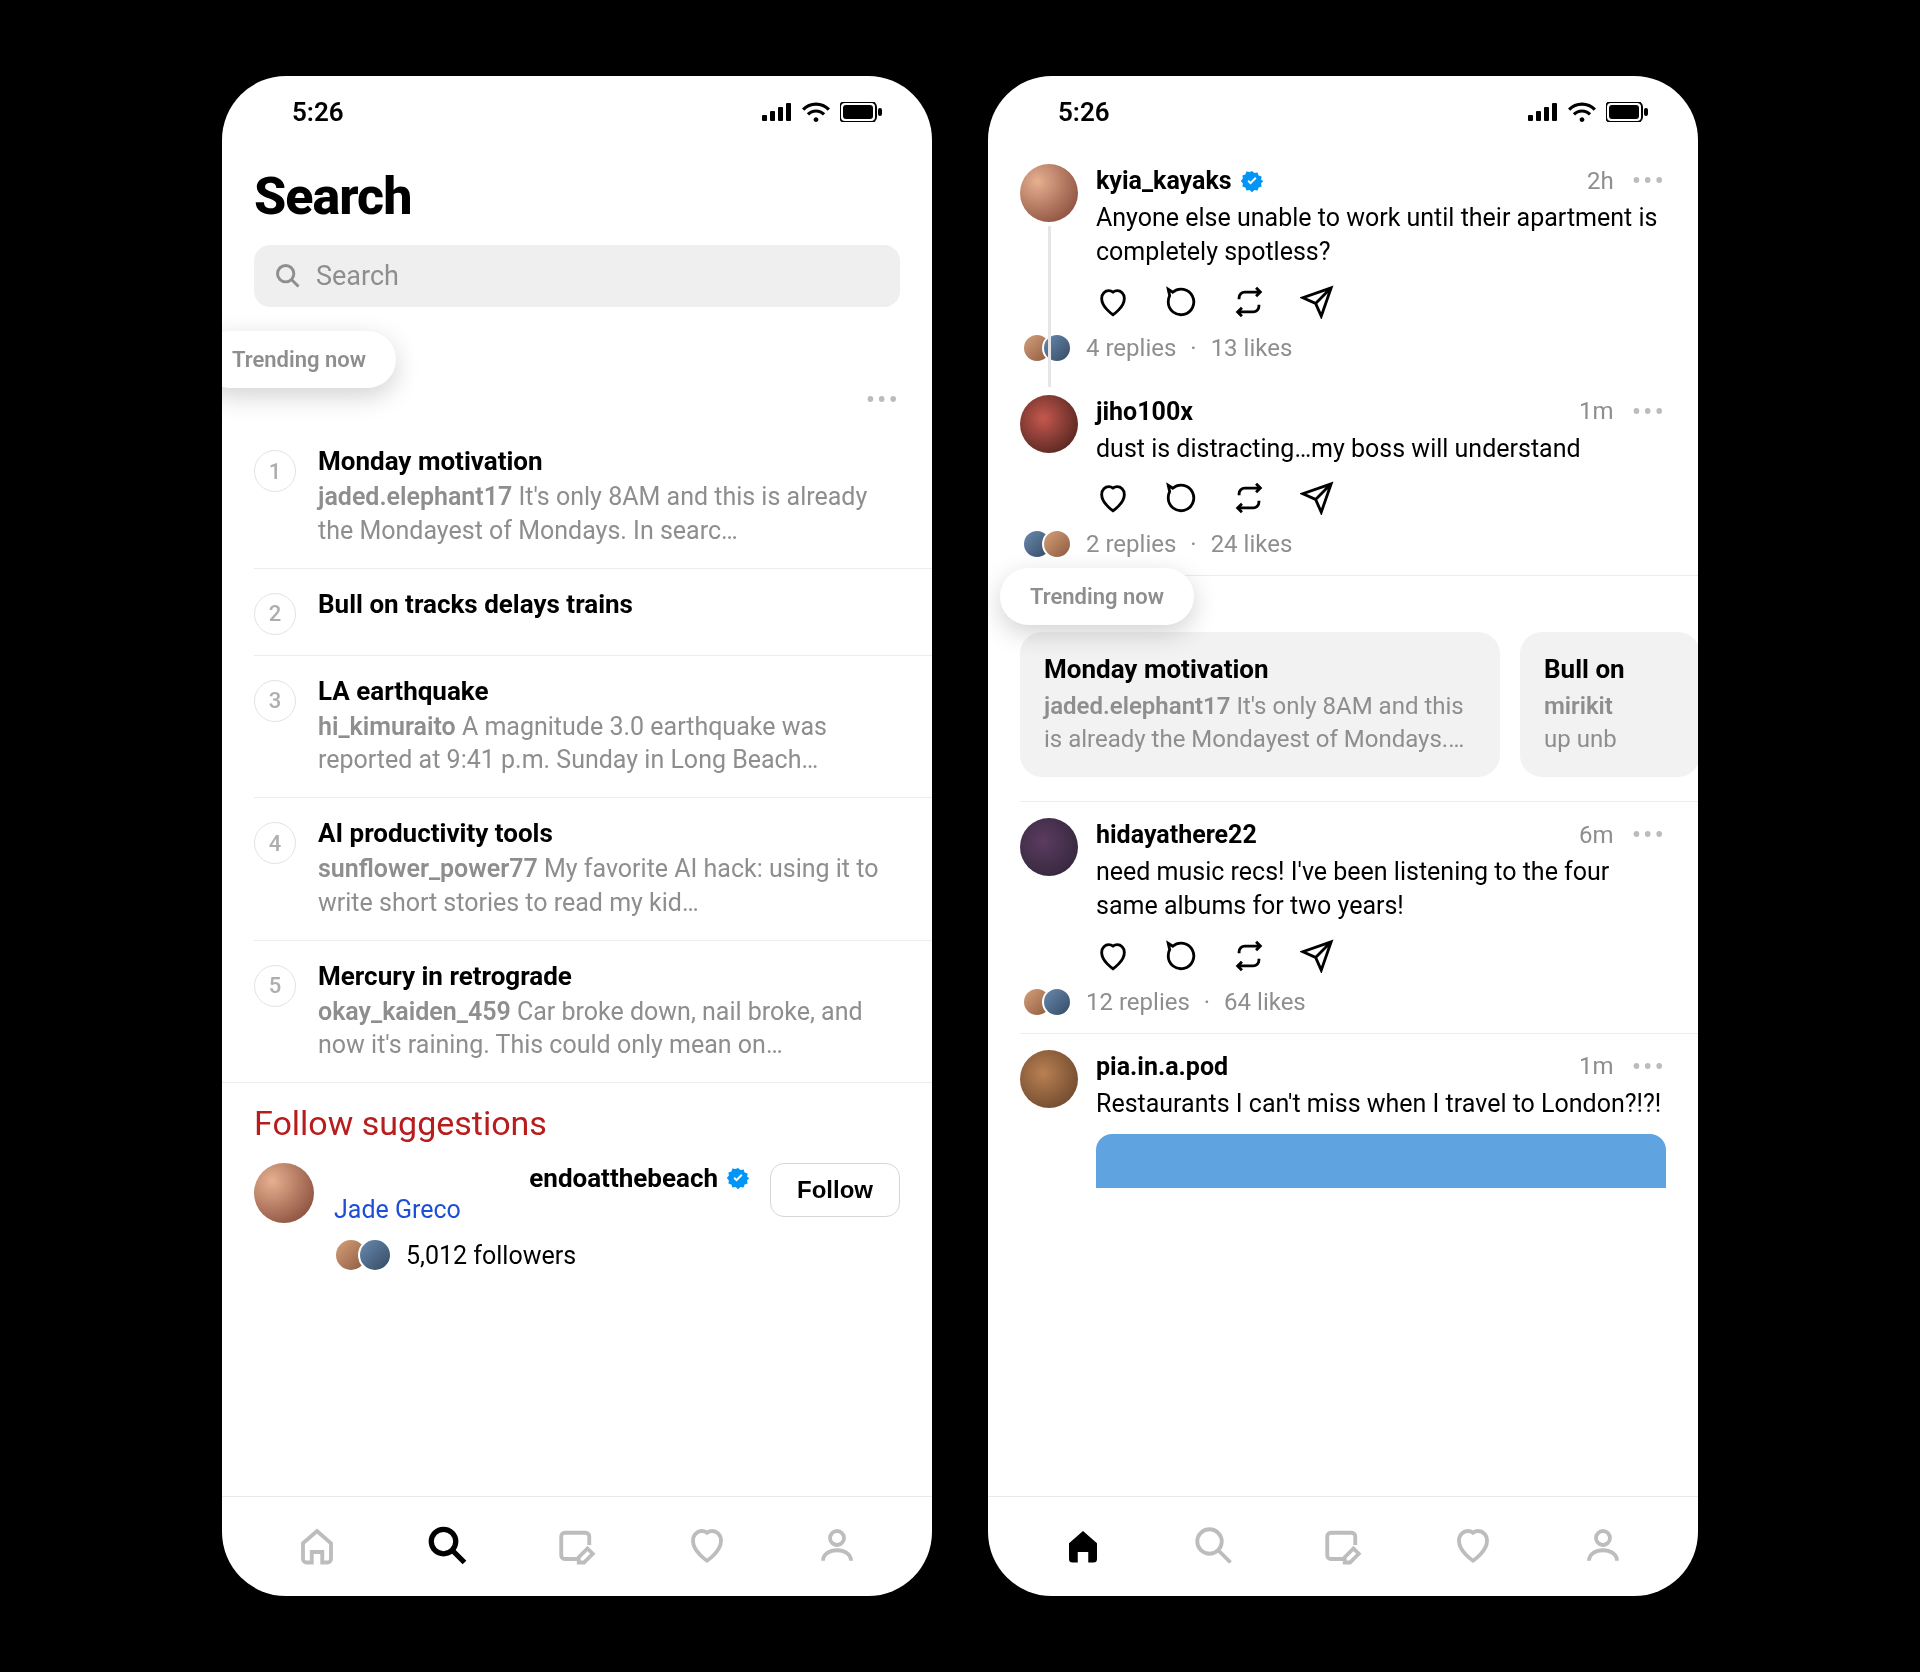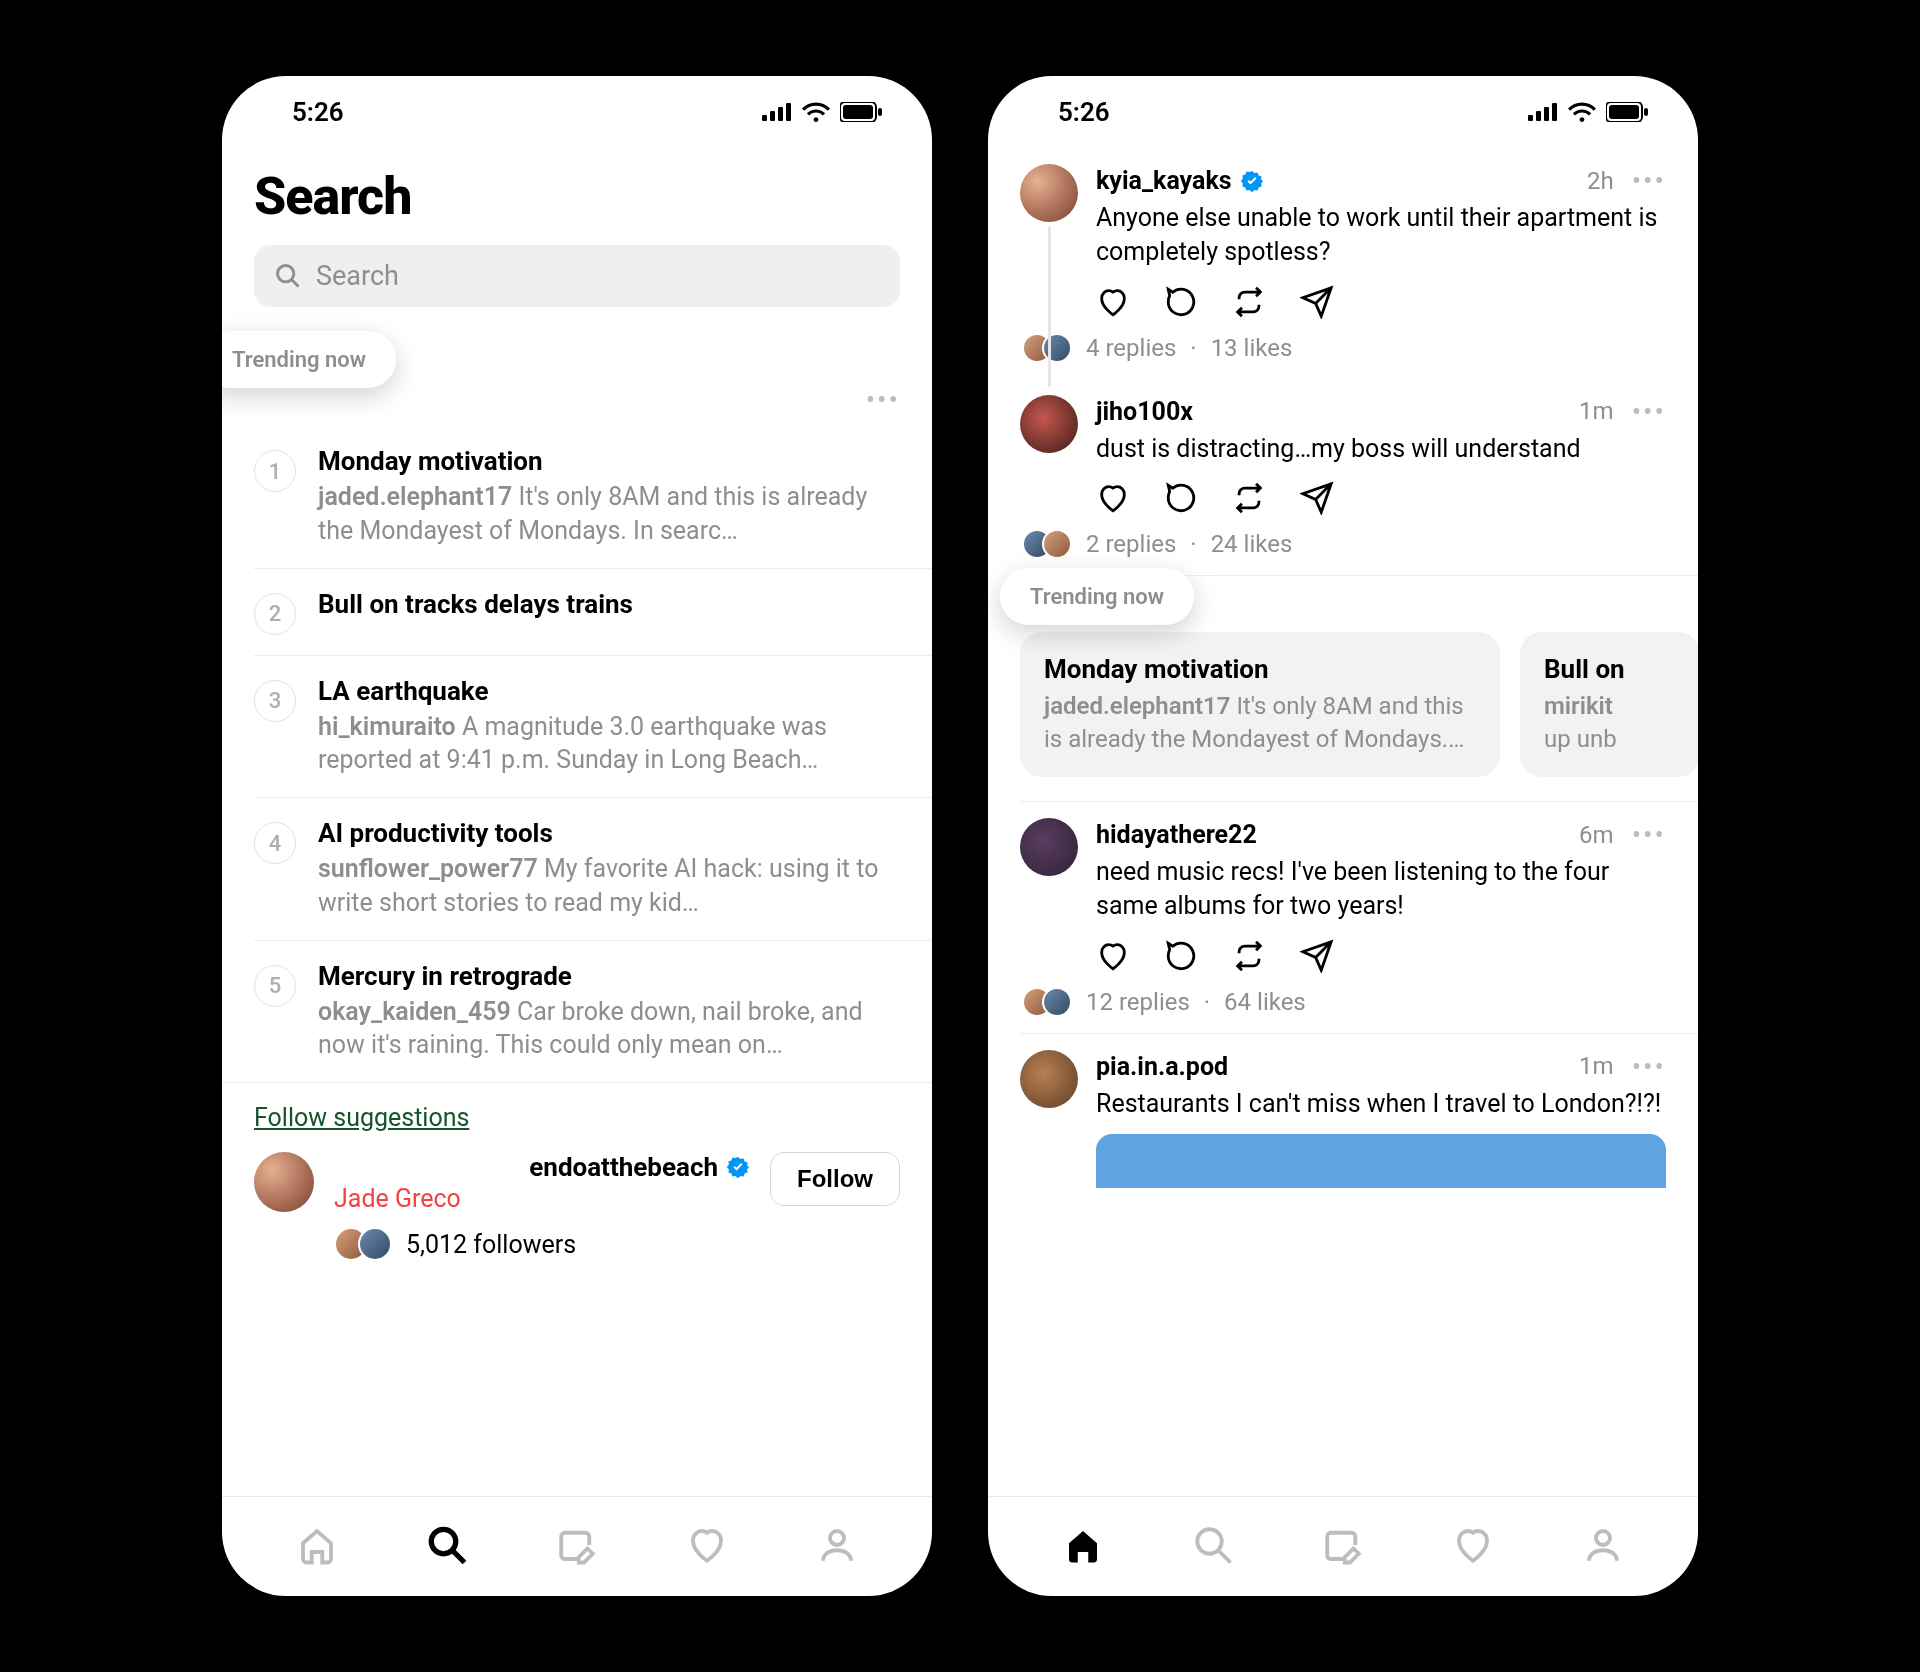--- a/index.html
+++ b/index.html
@@ -88,34 +88,34 @@
     font-size: 22px; font-weight: 500; color: #aeaeae;
     flex-shrink: 0;
     margin-top: 4px;
   }
   .trend-body { flex: 1; min-width: 0; }
   .trend-title { font-size: 26px; font-weight: 700; color: #000; margin-bottom: 4px; }
   .trend-text { font-size: 25px; color: #8e8e8e; line-height: 1.35; }
   .trend-text .handle { font-weight: 600; color: #8e8e8e; }
 
   .follow-section { border-top: 1px solid #ececec; padding: 20px 32px 0; }
-  .follow-label { font-size: 25px; color: #14532d; margin-bottom: 20px; text-decoration: underline; }
+  .follow-label { font-size: 34px; color: #b91c1c; margin-bottom: 20px; }
   .follow-row { display: flex; align-items: flex-start; gap: 20px; }
   .avatar {
     width: 60px; height: 60px; border-radius: 50%;
     flex-shrink: 0;
     background: linear-gradient(135deg, #a15c4a, #d89070);
   }
   .av-a { background: radial-gradient(circle at 30% 30%, #e6b090, #7a3d2e); }
   .av-b { background: radial-gradient(circle at 40% 40%, #c5584e, #3b1a16); }
   .av-c { background: radial-gradient(circle at 40% 40%, #5b3c61, #2c2234); }
   .av-d { background: radial-gradient(circle at 40% 40%, #b98052, #5e3d26); }
   .follow-main { flex: 1; }
   .follow-name { font-size: 26px; font-weight: 700; display: flex; align-items: center; gap: 8px; justify-content: flex-end; }
-  .follow-sub { font-size: 25px; color: #ef4444; margin-top: 2px; }
+  .follow-sub { font-size: 25px; color: #1d4ed8; margin-top: 2px; }
   .follow-meta { font-size: 25px; color: #000; margin-top: 14px; display: flex; align-items: center; gap: 14px; }
   .mini-avs { display: flex; }
   .mini-av { width: 34px; height: 34px; border-radius: 50%; border: 2px solid #fff; margin-left: -10px; }
   .mini-av:first-child { margin-left: 0; }
   .ma1 { background: linear-gradient(135deg,#d6a07a,#8c5a3e); }
   .ma2 { background: linear-gradient(135deg,#6a8ab0,#344a63); }
   .follow-btn {
     border: 1.5px solid #d6d6d6;
     background: #fff;
     border-radius: 14px;

